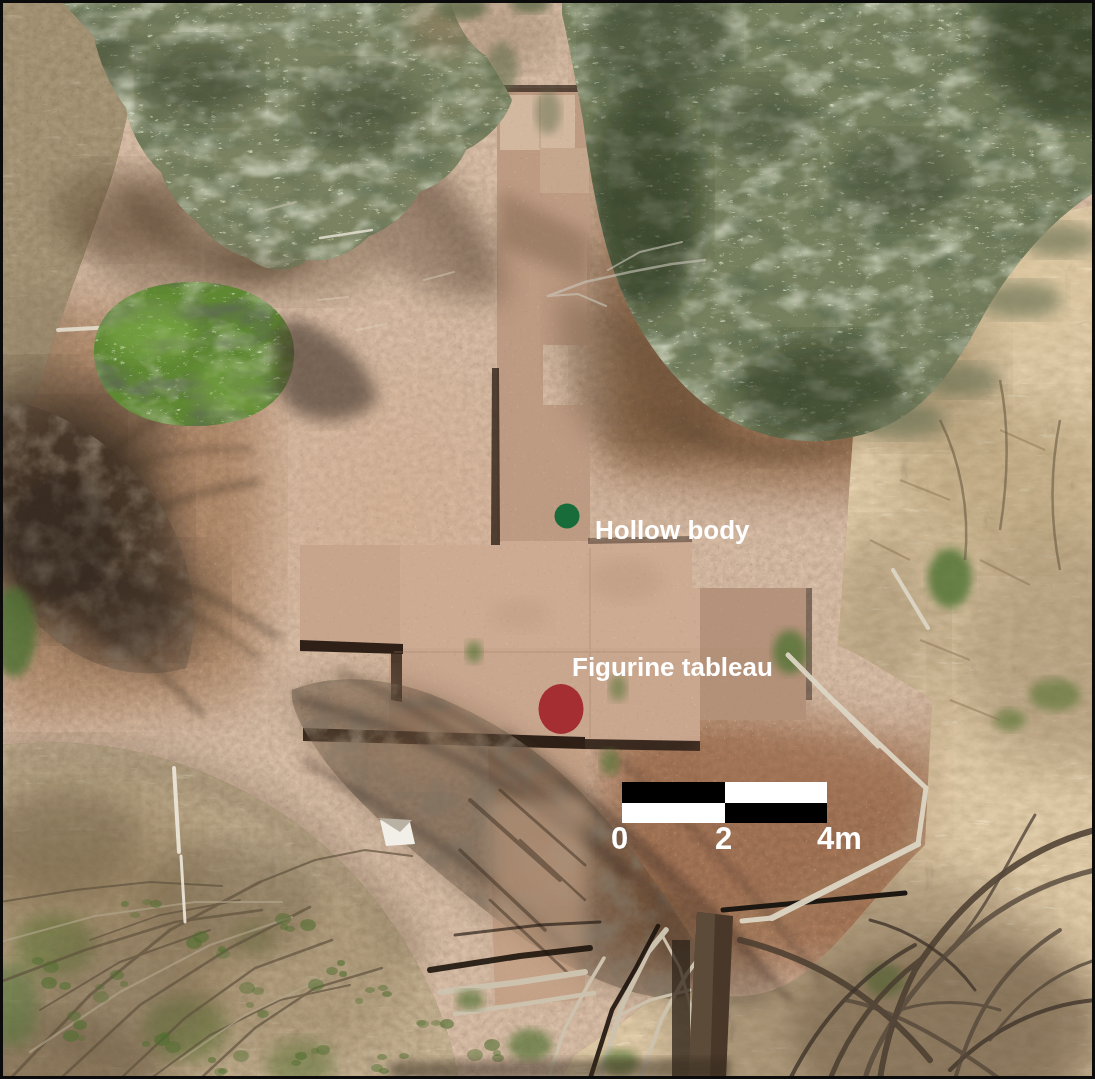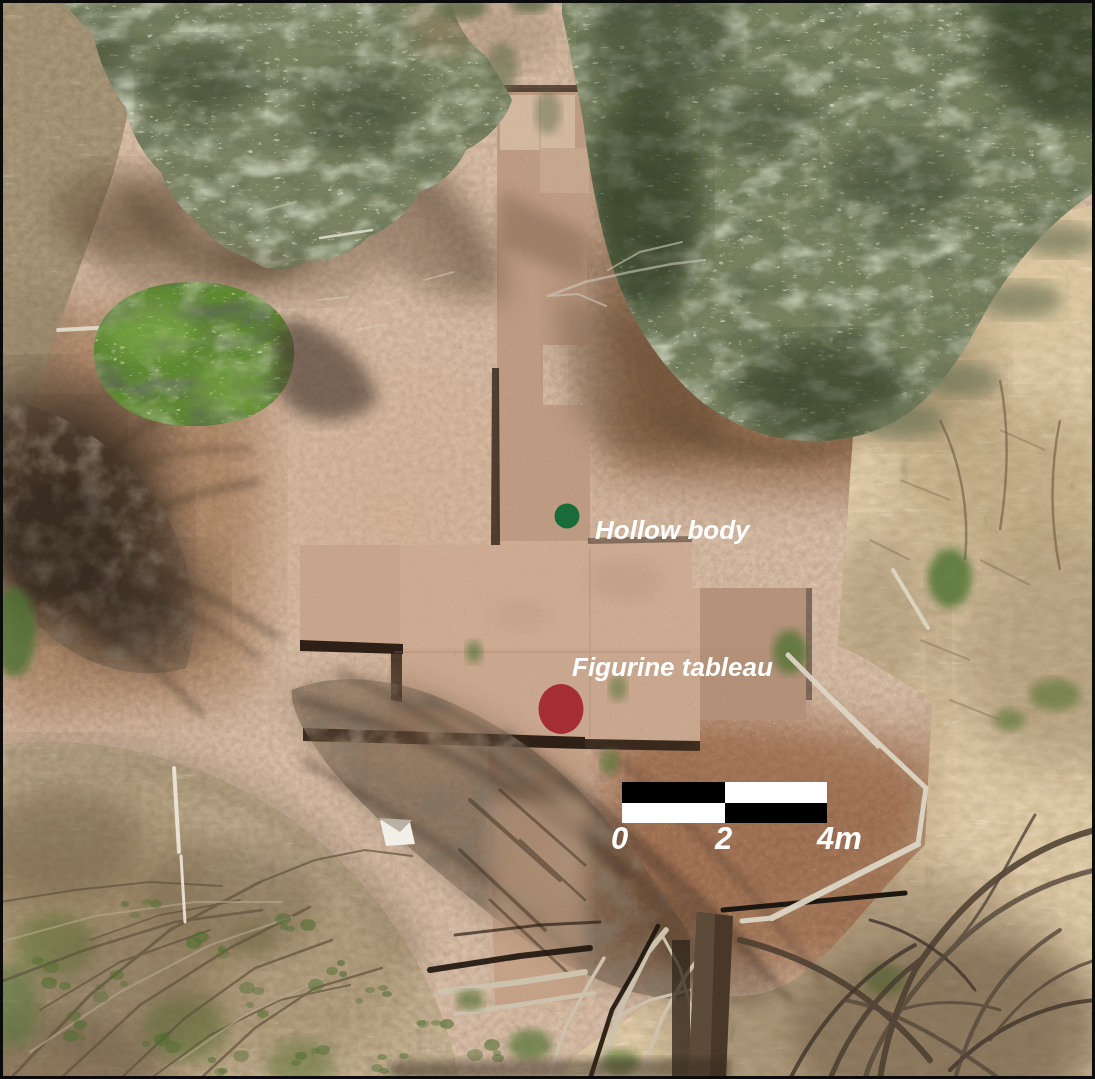--- a/index.html
+++ b/index.html
@@ -1,16 +1,16 @@
 <!DOCTYPE html>
 <html><head>
 <meta charset="utf-8">
 <style>
 html,body{margin:0;padding:0;background:#fff;}
-#wrap{position:relative;width:1095px;height:1079px;overflow:hidden;background:#000;font-style:italic;}
+#wrap{position:relative;width:1095px;height:1079px;overflow:hidden;background:#000;}
 svg{display:block;}
 .lbl{font-family:"Liberation Sans",sans-serif;font-weight:bold;fill:#fff;}
 </style>
 </head>
 <body>
 <div id="wrap">
 <svg width="1095" height="1079" viewBox="0 0 1095 1079">
 <defs>
 <filter id="dirt" x="-5%" y="-5%" width="110%" height="110%">
   <feTurbulence type="fractalNoise" baseFrequency="0.16" numOctaves="4" seed="11" result="n"></feTurbulence>

